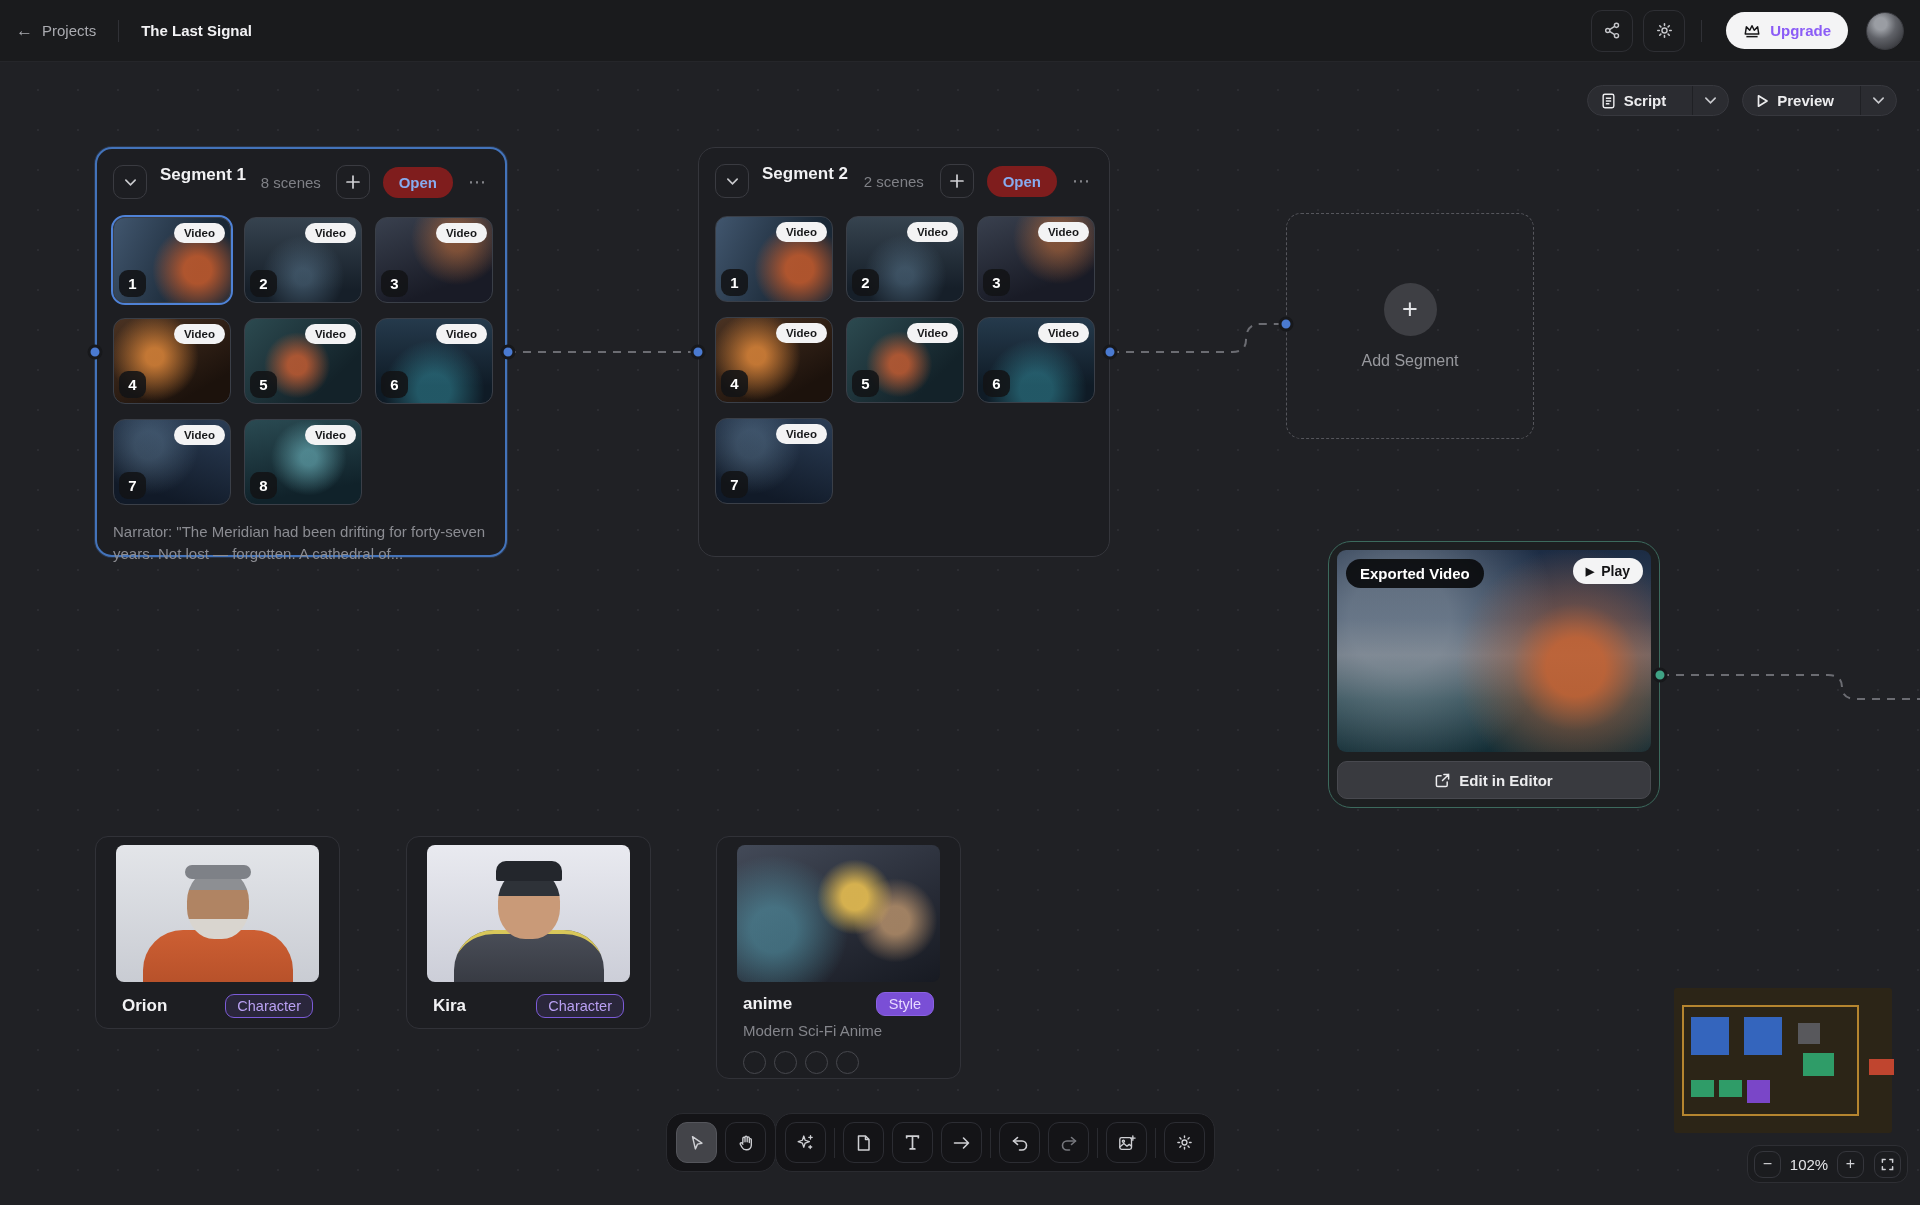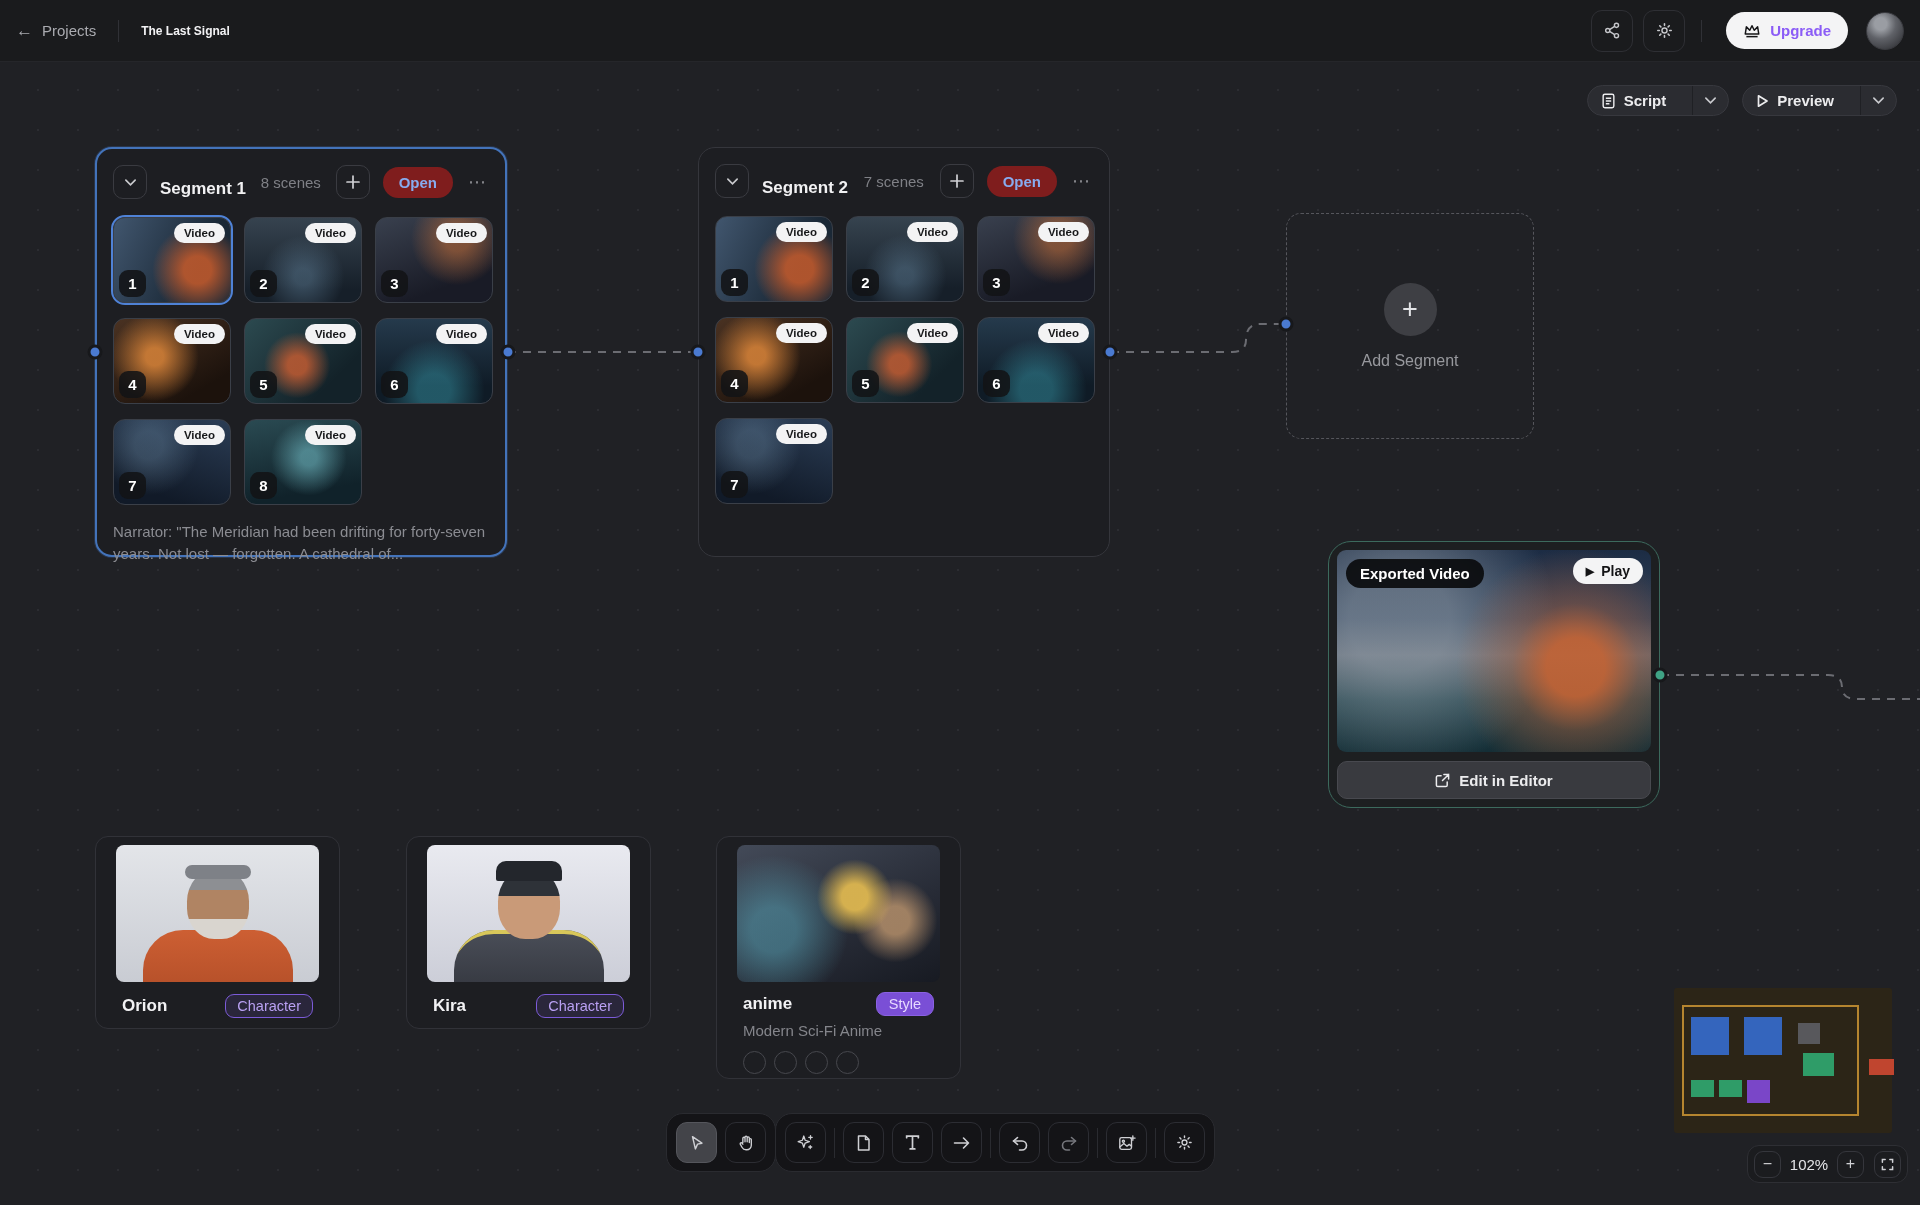--- a/index.html
+++ b/index.html
@@ -9,21 +9,21 @@
     background-image:radial-gradient(circle, #2c2d32 1.3px, transparent 1.4px);
     background-size:40px 40px; background-position:18px 30px; }
 
   
   .topbar { position:absolute; left:0; top:0; width:1920px; height:62px;
     background:#1a1b1d; border-bottom:1px solid #25262a; display:flex; align-items:center;
     padding:0 16px; z-index:40; }
   .back-link { display:flex; align-items:center; gap:9px; color:#aaabb0; font-size:15px; cursor:pointer; }
   .back-arrow { font-size:17px; line-height:1; }
   .tb-divider { width:1px; height:22px; background:#303136; margin:0 22px; }
-  .doc-title { font-size:12px; font-weight:700; color:#f2f2f4; }
+  .doc-title { font-size:15px; font-weight:700; color:#f2f2f4; }
   .tb-right { margin-left:auto; display:flex; align-items:center; gap:10px; }
   .icon-btn { width:42px; height:42px; border-radius:11px; border:1px solid #2e2f34;
     display:flex; align-items:center; justify-content:center; color:#c6c7cb; background:transparent; cursor:pointer; }
   .icon-btn svg { stroke:#c6c7cb; }
   .upgrade-btn { height:37px; background:#f4f4f5; color:#8b5cf6; border:none; border-radius:19px;
     display:flex; align-items:center; gap:9px; padding:0 17px; font-size:15px; font-weight:700;
     font-family:inherit; cursor:pointer; margin-left:8px; }
   .avatar { width:38px; height:38px; border-radius:50%; margin-left:8px; cursor:pointer;
     background:radial-gradient(circle at 38% 30%, #9a9da3 0 18%, #606268 45%, #2b2c30 95%);
     border:1px solid #3a3b40; }
@@ -34,21 +34,21 @@
     border:1px solid #37383e; border-radius:16px; overflow:hidden;gap:12px; }
   .split-main { display:flex; align-items:center; gap:8px; padding:0 14px 0 13px;
     font-size:15px; font-weight:600; color:#ececee; cursor:pointer; }
   .split-chev { display:flex; align-items:center; padding:0 11px; border-left:1px solid #1f2024; cursor:pointer; }
 
   
   .segment-card { position:absolute; width:412px; height:410px; background:#1d1e22;
     border:1.5px solid #35363c; border-radius:17px; padding:15px 16px; z-index:10; }
   .segment-card.selected { border:2px solid #4373ba; box-shadow:0 0 0 1px rgba(67,115,186,.25); }
   .seg-header { display:flex; align-items:center; justify-content:space-between; height:36px; margin-bottom:17px; }
-  .seg-left { display:flex; align-items:flex-end; gap:13px; }
+  .seg-left { display:flex; align-items:flex-start; gap:13px; }
   .mini-btn { width:34px; height:34px; border-radius:10px; border:1px solid #3a3b41; background:transparent;
     color:#c9cacd; display:flex; align-items:center; justify-content:center; cursor:pointer; }
   .seg-title { font-size:17px; font-weight:700; color:#f1f1f3; }
   .seg-count { font-size:15px; color:#7f8086; }
   .seg-right { display:flex; align-items:center; gap:13px; }
   .open-btn { height:31px; padding:0 16px; border:none; border-radius:16px; background:#7f1d1d;
     color:#87abef; font-size:15px; font-weight:700; font-family:inherit; cursor:pointer; }
   .dots-btn { color:#8a8b90; font-size:18px; letter-spacing:1px; cursor:pointer; padding:0 2px; }
 
   .scene-grid { display:grid; grid-template-columns:repeat(3,118px); gap:15px 13px; }
@@ -314,21 +314,21 @@
 <section class="segment-card" style="left:698px; top:147px;">
   <div class="seg-header">
     <div class="seg-left">
       <button class="mini-btn">
         <svg width="13" height="9" viewBox="0 0 14 9" fill="none" stroke="#c9cacd" stroke-width="1.8" stroke-linecap="round">
             <path d="M2 2 L7 7 L12 2"></path>
           </svg>
       </button>
       <span class="seg-title">Segment 2</span>
     </div>
-    <span class="seg-count">7 scenes</span>
+    <span class="seg-count">2 scenes</span>
     <div class="seg-right">
       <button class="mini-btn">
         <svg width="14" height="14" viewBox="0 0 14 14" fill="none" stroke="#cfd0d4" stroke-width="1.7" stroke-linecap="round">
             <path d="M7 1 V13 M1 7 H13"></path>
           </svg>
       </button>
       <button class="open-btn">Open</button>
       <span class="dots-btn">⋯</span>
     </div>
   </div>

